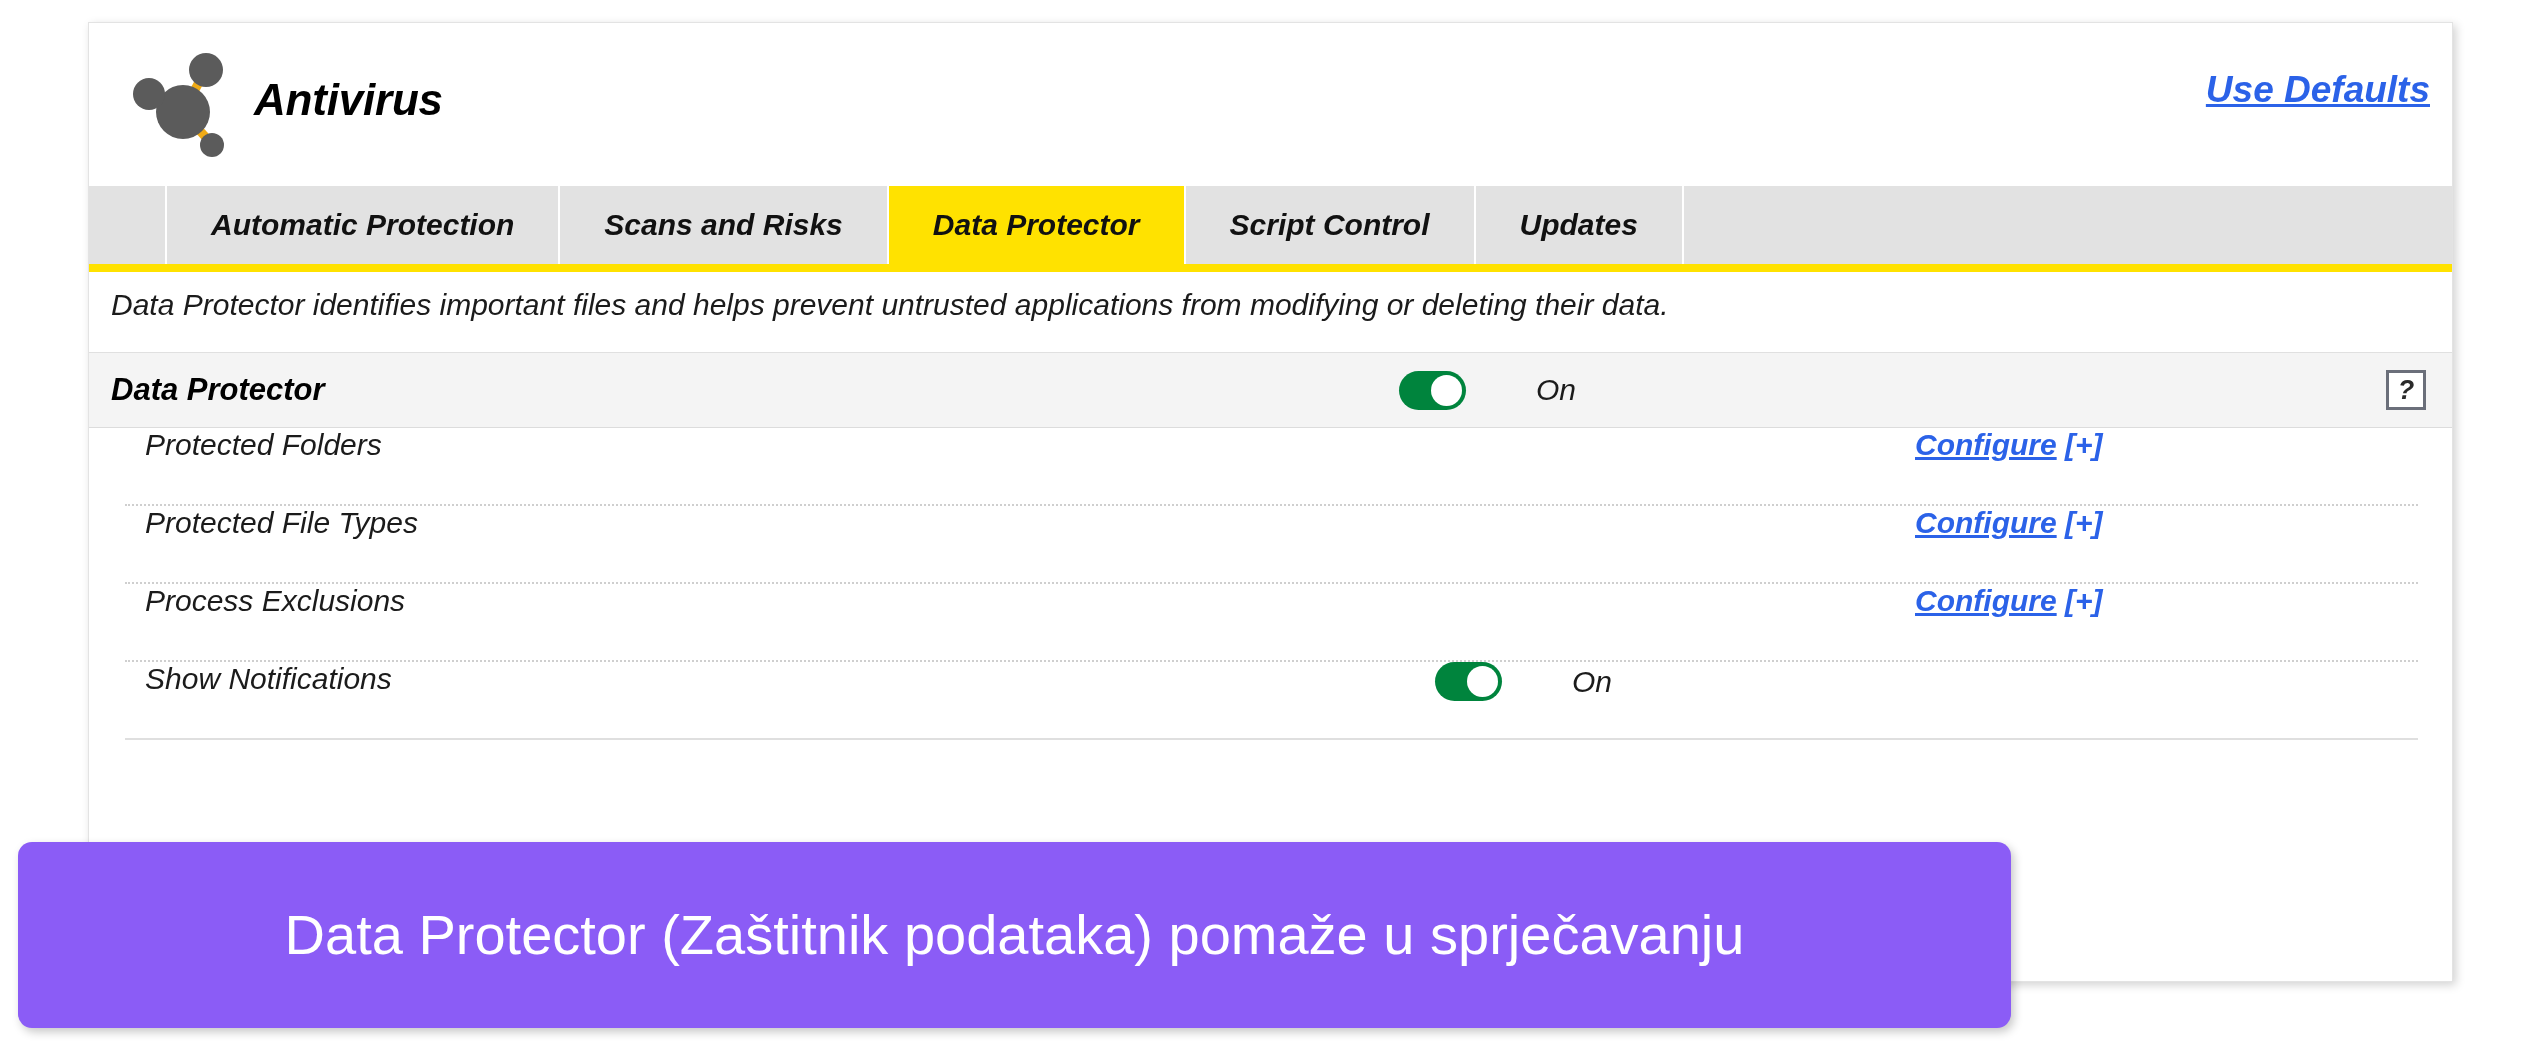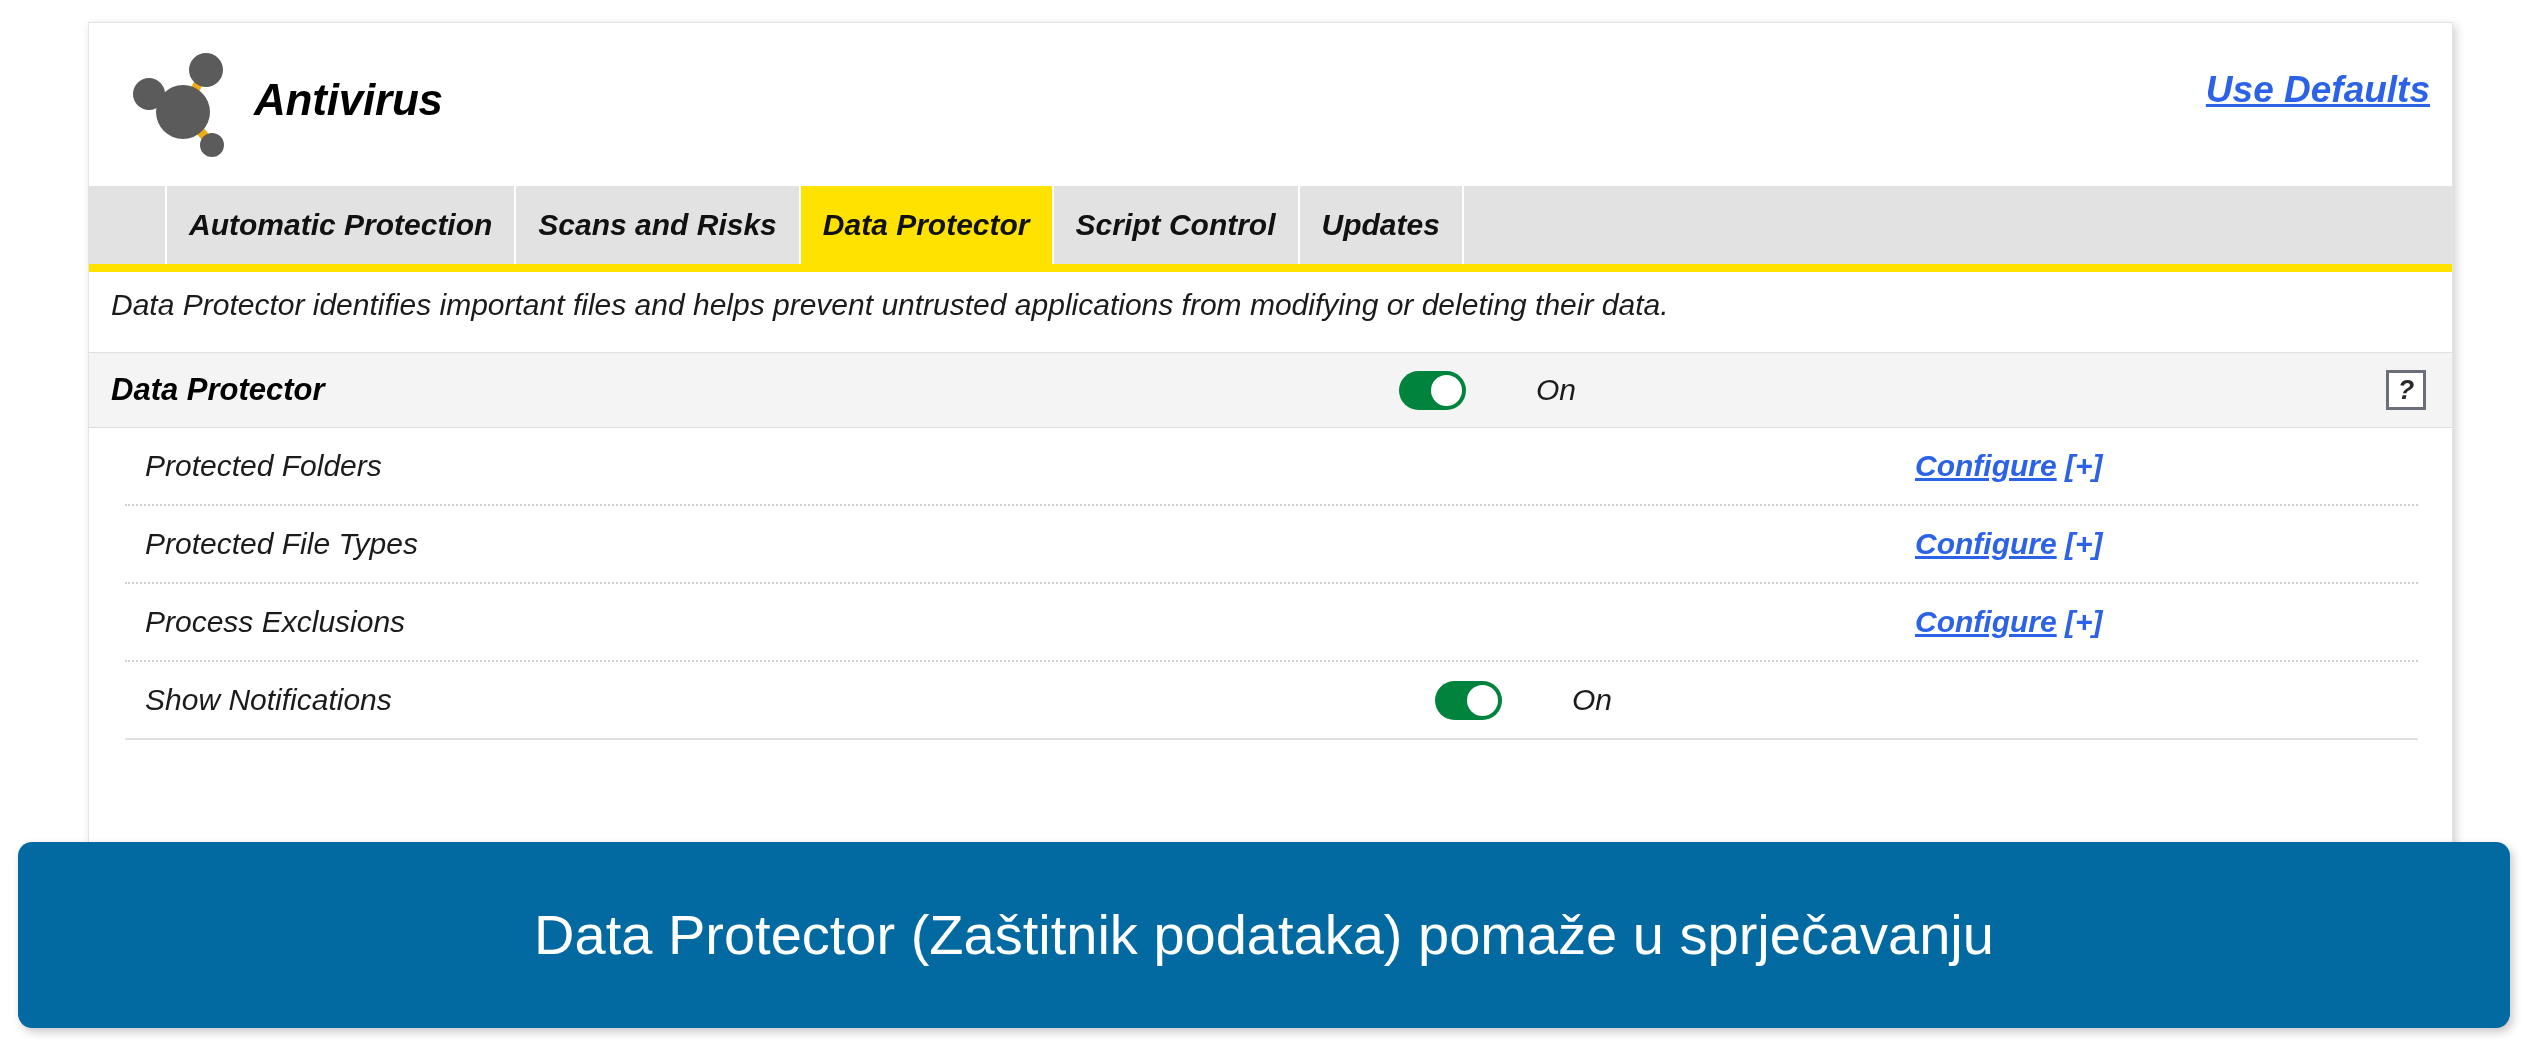--- a/index.html
+++ b/index.html
@@ -78,21 +78,21 @@
   .tab-lead {
     width: 76px;
     background: #e2e2e2;
     border-right: 2px solid #ffffff;
     flex: 0 0 auto;
   }
   .tab {
     display: flex;
     align-items: center;
     justify-content: center;
-    padding: 0 22px;
+    padding: 0 44px;
     font-size: 30px;
     font-weight: bold;
     color: #111111;
     background: #e2e2e2;
     border-right: 2px solid #ffffff;
     cursor: pointer;
     white-space: nowrap;
     flex: 0 0 auto;
     box-sizing: border-box;
   }
@@ -147,21 +147,20 @@
     box-sizing: border-box;
   }
 
   
   .rows {
     background: #ffffff;
   }
   .setting-row {
     position: relative;
     display: flex;
-    align-items: center;
     height: 76px;
     margin: 0 34px 0 36px;
     border-bottom: 2px dotted #cfcfcf;
   }
   .setting-row.last {
     border-bottom: none;
   }
   .setting-label {
     font-size: 30px;
     color: #1b1b1b;
@@ -216,23 +215,23 @@
   .rows-bottom-rule {
     margin: 0 34px 0 36px;
     border-top: 2px solid #dfdfdf;
   }
 
   
   .caption-banner {
     position: absolute;
     left: 18px;
     top: 842px;
-    width: 2492px;
+    width: 1993px;
     height: 186px;
-    background: #0369a1;
+    background: #8b5cf6;
     border-radius: 14px;
     box-shadow: 3px 4px 10px rgba(0,0,0,0.22);
     display: flex;
     flex-direction: column;
     align-items: center;
     justify-content: center;
     box-sizing: border-box;
   }
   .caption-line {
     color: #ffffff;

